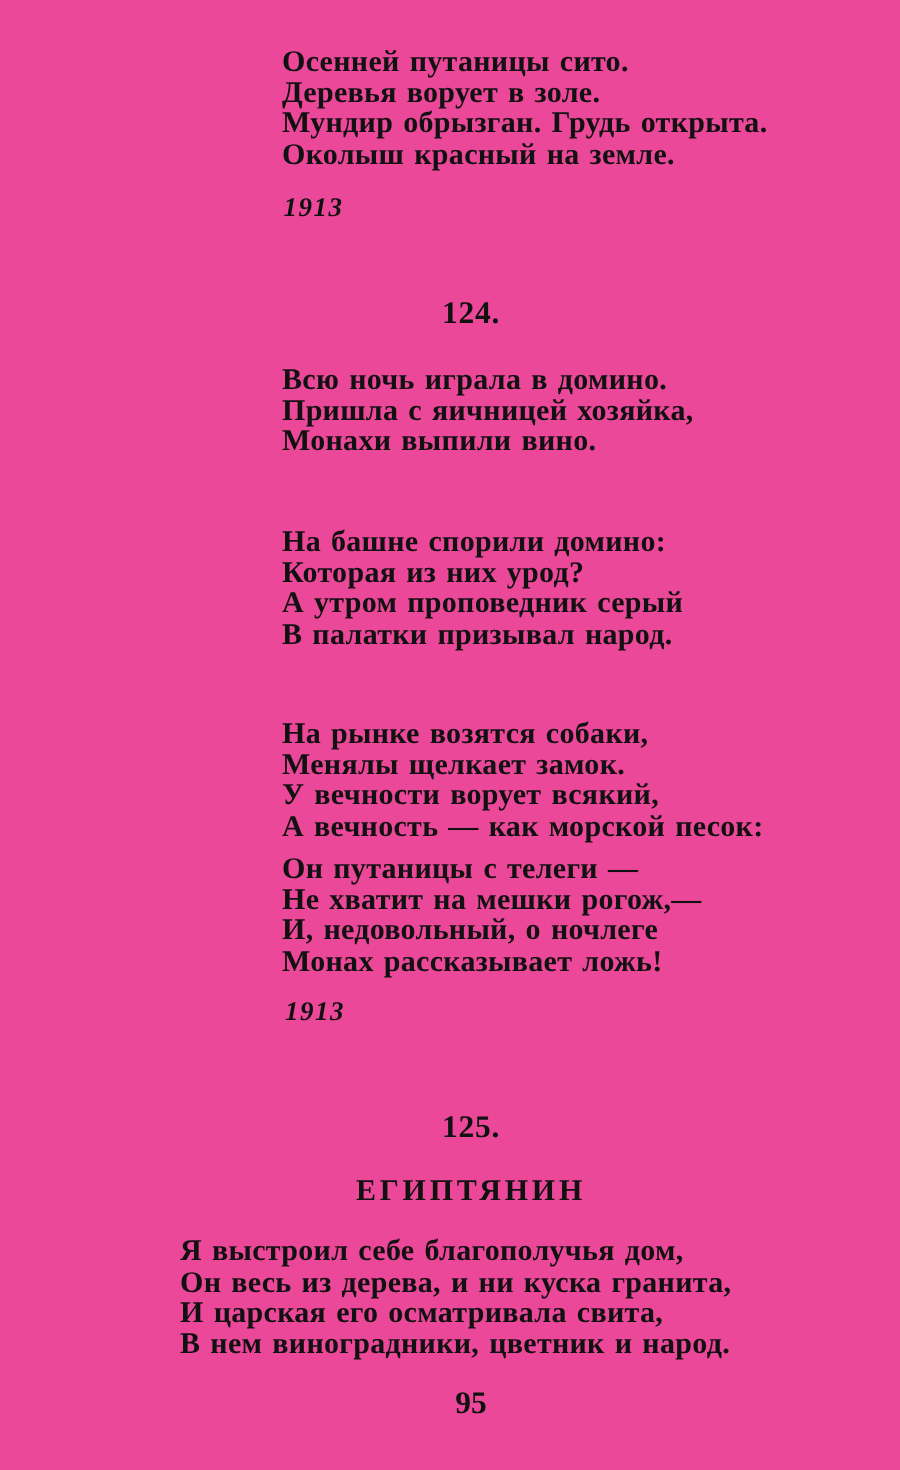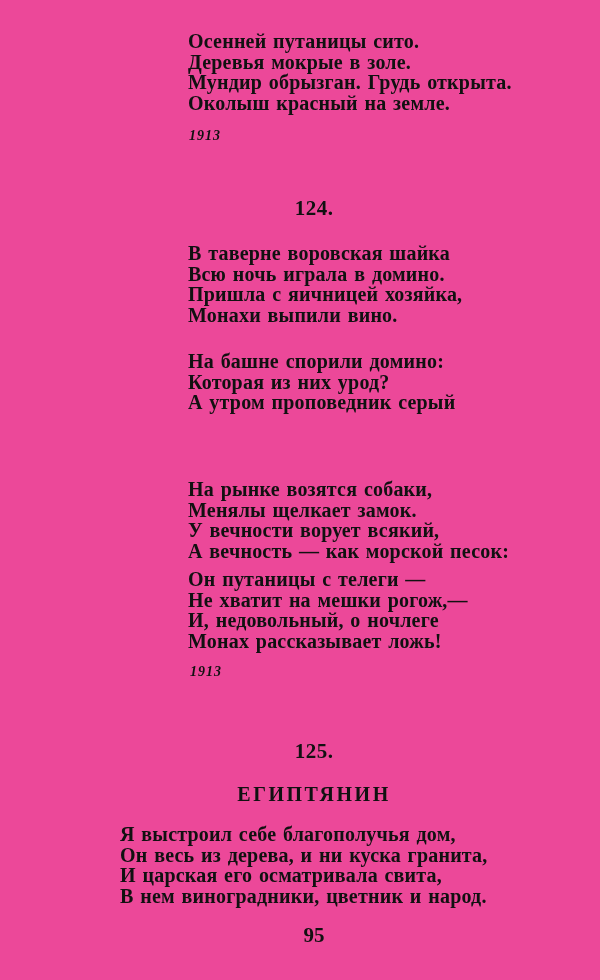--- a/index.html
+++ b/index.html
@@ -24,21 +24,21 @@
     line-height: 20.6px;
     font-weight: 600;
     white-space: nowrap;
     word-spacing: 1.5px;
     letter-spacing: 0.2px;
   }
   .date {
     position: absolute;
     font-style: italic;
     font-weight: 700;
-    font-size: 14px;
+    font-size: 18px;
     letter-spacing: 1px;
     white-space: nowrap;
   }
   .center {
     position: absolute;
     left: 14px;
     right: -14px;
     text-align: center;
   }
   .poem-number {
@@ -56,39 +56,39 @@
     font-weight: 600;
   }
 </style>
 </head>
 <body>
 
 <div class="page">
 
   <div class="block" style="top:31px; left:188px;">
     <div class="body-line">Осенней путаницы сито.</div>
-    <div class="body-line">Деревья мокрые в золе.</div>
+    <div class="body-line">Деревья ворует в золе.</div>
     <div class="body-line">Мундир обрызган. Грудь открыта.</div>
     <div class="body-line">Околыш красный на земле.</div>
   </div>
   <div class="date" style="top:128px; left:189px;">1913</div>
 
   <div class="center poem-number" style="top:196px;">124.</div>
 
   <div class="block" style="top:243px; left:188px;">
-    <div class="body-line">В таверне воровская шайка</div>
     <div class="body-line">Всю ночь играла в домино.</div>
     <div class="body-line">Пришла с яичницей хозяйка,</div>
     <div class="body-line">Монахи выпили вино.</div>
   </div>
 
   <div class="block" style="top:351px; left:188px;">
     <div class="body-line">На башне спорили домино:</div>
     <div class="body-line">Которая из них урод?</div>
     <div class="body-line">А утром проповедник серый</div>
+    <div class="body-line">В палатки призывал народ.</div>
   </div>
 
   <div class="block" style="top:479px; left:188px;">
     <div class="body-line">На рынке возятся собаки,</div>
     <div class="body-line">Менялы щелкает замок.</div>
     <div class="body-line">У вечности ворует всякий,</div>
     <div class="body-line">А вечность — как морской песок:</div>
   </div>
 
   <div class="block" style="top:569px; left:188px;">

